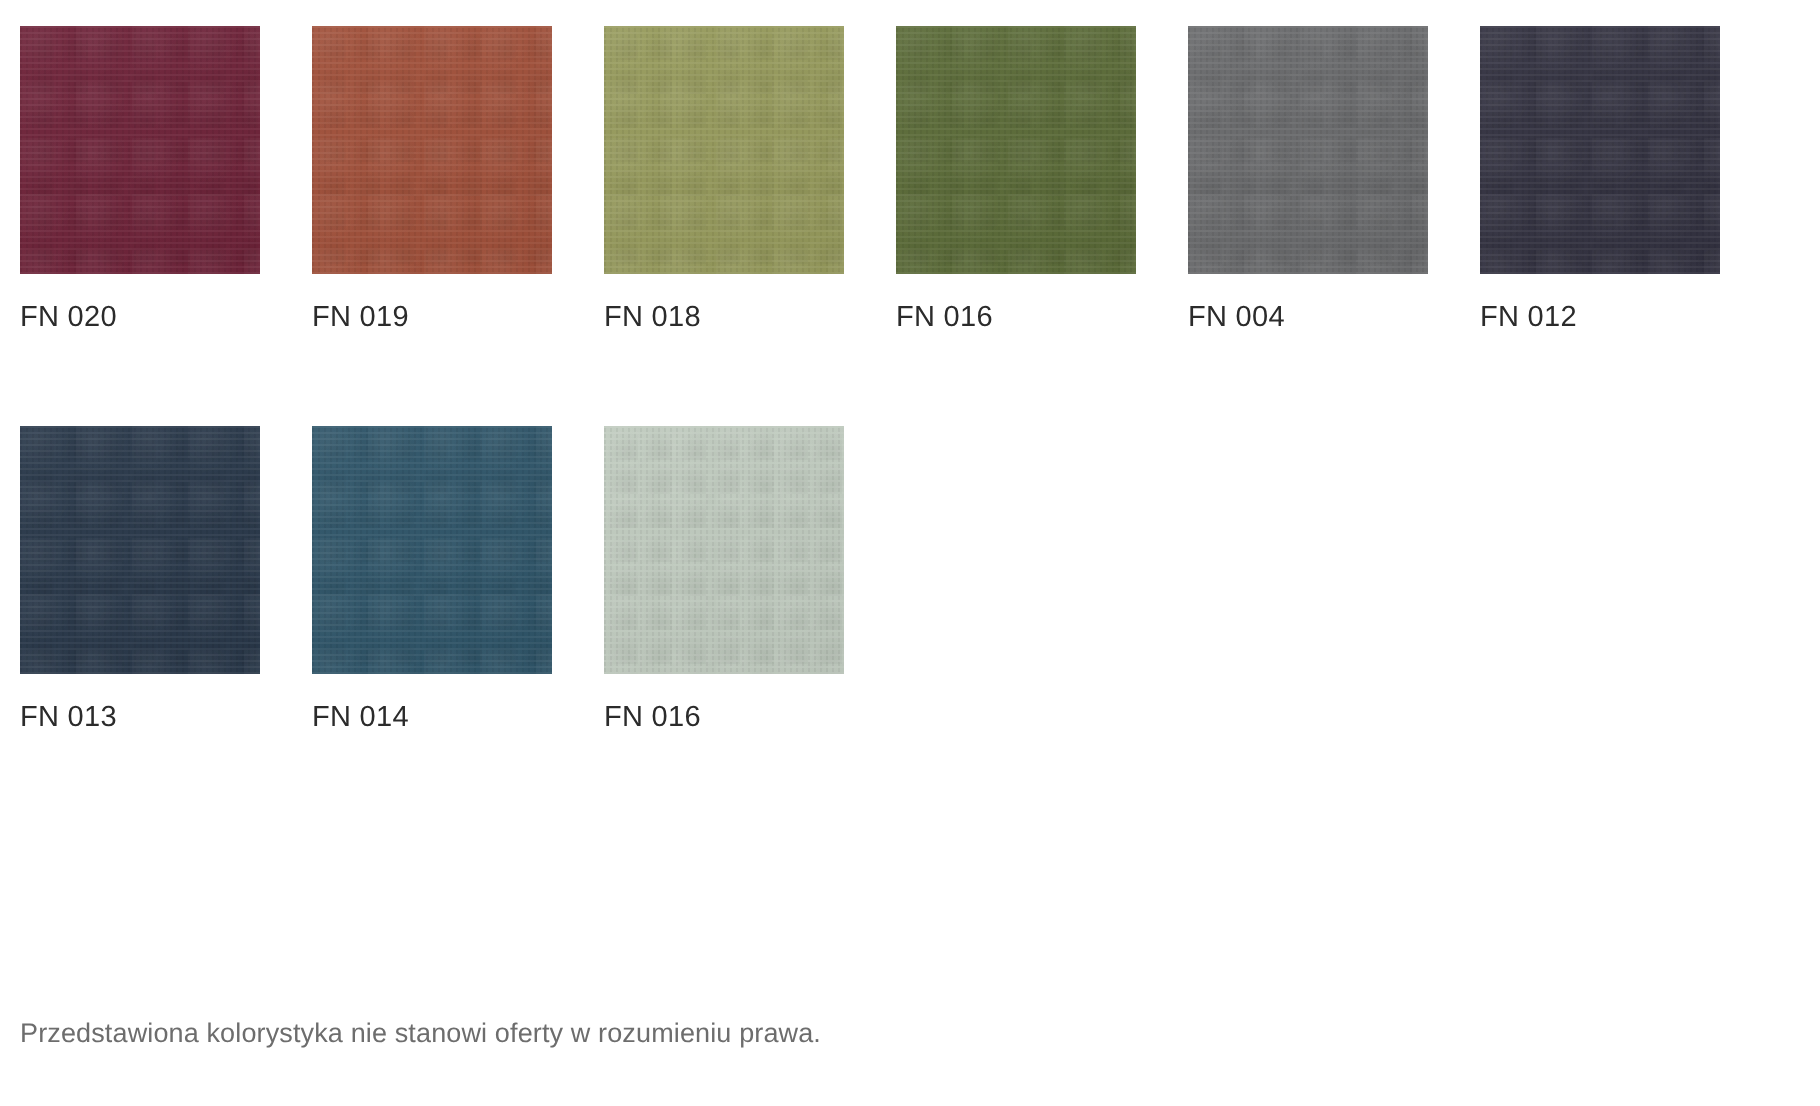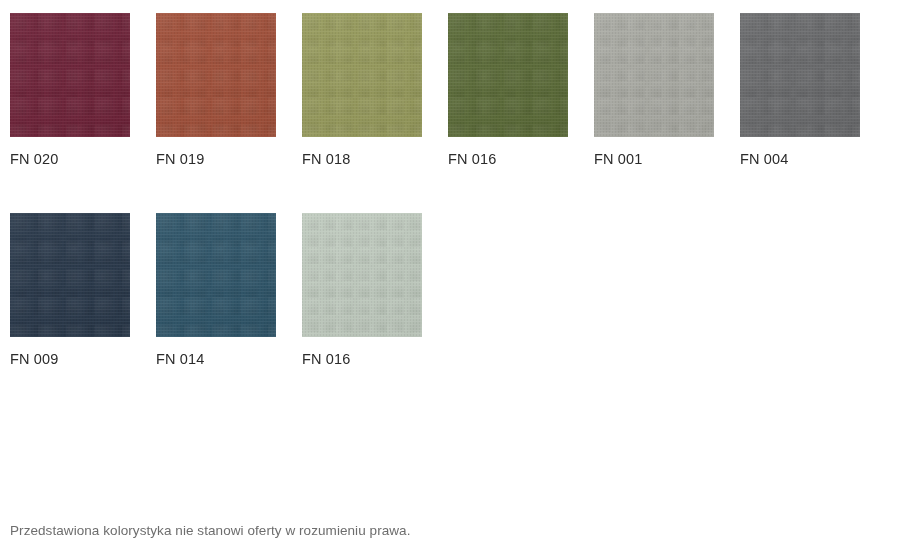--- a/index.html
+++ b/index.html
@@ -64,21 +64,21 @@
     font-size: 14.5px;
     line-height: 1;
     letter-spacing: .01em;
     color: #2b2b2b;
     white-space: nowrap;
   }
 
   .disclaimer {
     position: absolute;
     left: 10px;
-    top: 523px;
+    top: 509px;
     font-size: 13.5px;
     line-height: 1.2;
     letter-spacing: .005em;
     color: #6d6d6d;
     white-space: nowrap;
     text-align: center;
   }
 </style>
 </head>
 <body>
@@ -94,30 +94,30 @@
     </div>
     <div class="swatch-cell">
       <div class="swatch-chip" style="background-color: rgb(150, 154, 92); background-image: radial-gradient(circle at 30% 25%, rgba(255, 255, 255, 0.055), rgba(255, 255, 255, 0) 62%), radial-gradient(circle at 72% 78%, rgba(0, 0, 0, 0.055), rgba(0, 0, 0, 0) 60%), linear-gradient(152deg, rgba(255, 255, 255, 0.035) 0%, rgba(0, 0, 0, 0.043) 100%);"></div>
       <span class="swatch-label">FN 018</span>
     </div>
     <div class="swatch-cell">
       <div class="swatch-chip" style="background-color: rgb(91, 107, 56); background-image: radial-gradient(circle at 30% 25%, rgba(255, 255, 255, 0.055), rgba(255, 255, 255, 0) 62%), radial-gradient(circle at 72% 78%, rgba(0, 0, 0, 0.055), rgba(0, 0, 0, 0) 60%), linear-gradient(152deg, rgba(255, 255, 255, 0.035) 0%, rgba(0, 0, 0, 0.043) 100%);"></div>
       <span class="swatch-label">FN 016</span>
     </div>
     <div class="swatch-cell">
-      <div class="swatch-chip" style="background-color: rgb(169, 170, 163); background-image: radial-gradient(circle at 30% 25%, rgba(255, 255, 255, 0.055), rgba(255, 255, 255, 0) 62%), radial-gradient(circle at 72% 78%, rgba(0, 0, 0, 0.055), rgba(0, 0, 0, 0) 60%), linear-gradient(152deg, rgba(255, 255, 255, 0.035) 0%, rgba(0, 0, 0, 0.043) 100%);"></div>
-      <span class="swatch-label">FN 001</span>
-    </div>
-    <div class="swatch-cell">
       <div class="swatch-chip" style="background-color: rgb(105, 106, 108); background-image: radial-gradient(circle at 30% 25%, rgba(255, 255, 255, 0.055), rgba(255, 255, 255, 0) 62%), radial-gradient(circle at 72% 78%, rgba(0, 0, 0, 0.055), rgba(0, 0, 0, 0) 60%), linear-gradient(152deg, rgba(255, 255, 255, 0.035) 0%, rgba(0, 0, 0, 0.043) 100%);"></div>
       <span class="swatch-label">FN 004</span>
     </div>
     <div class="swatch-cell">
+      <div class="swatch-chip" style="background-color: rgb(51, 50, 65); background-image: radial-gradient(circle at 30% 25%, rgba(255, 255, 255, 0.055), rgba(255, 255, 255, 0) 62%), radial-gradient(circle at 72% 78%, rgba(0, 0, 0, 0.055), rgba(0, 0, 0, 0) 60%), linear-gradient(152deg, rgba(255, 255, 255, 0.035) 0%, rgba(0, 0, 0, 0.043) 100%);"></div>
+      <span class="swatch-label">FN 012</span>
+    </div>
+    <div class="swatch-cell">
       <div class="swatch-chip" style="background-color: rgb(41, 56, 74); background-image: radial-gradient(circle at 30% 25%, rgba(255, 255, 255, 0.055), rgba(255, 255, 255, 0) 62%), radial-gradient(circle at 72% 78%, rgba(0, 0, 0, 0.055), rgba(0, 0, 0, 0) 60%), linear-gradient(152deg, rgba(255, 255, 255, 0.035) 0%, rgba(0, 0, 0, 0.043) 100%);"></div>
-      <span class="swatch-label">FN 009</span>
+      <span class="swatch-label">FN 013</span>
     </div>
     <div class="swatch-cell">
       <div class="swatch-chip" style="background-color: rgb(47, 85, 105); background-image: radial-gradient(circle at 30% 25%, rgba(255, 255, 255, 0.055), rgba(255, 255, 255, 0) 62%), radial-gradient(circle at 72% 78%, rgba(0, 0, 0, 0.055), rgba(0, 0, 0, 0) 60%), linear-gradient(152deg, rgba(255, 255, 255, 0.035) 0%, rgba(0, 0, 0, 0.043) 100%);"></div>
       <span class="swatch-label">FN 014</span>
     </div>
     <div class="swatch-cell">
       <div class="swatch-chip" style="background-color: rgb(191, 202, 190); background-image: radial-gradient(circle at 30% 25%, rgba(255, 255, 255, 0.055), rgba(255, 255, 255, 0) 62%), radial-gradient(circle at 72% 78%, rgba(0, 0, 0, 0.055), rgba(0, 0, 0, 0) 60%), linear-gradient(152deg, rgba(255, 255, 255, 0.035) 0%, rgba(0, 0, 0, 0.043) 100%);"></div>
       <span class="swatch-label">FN 016</span>
     </div>
   </div>

